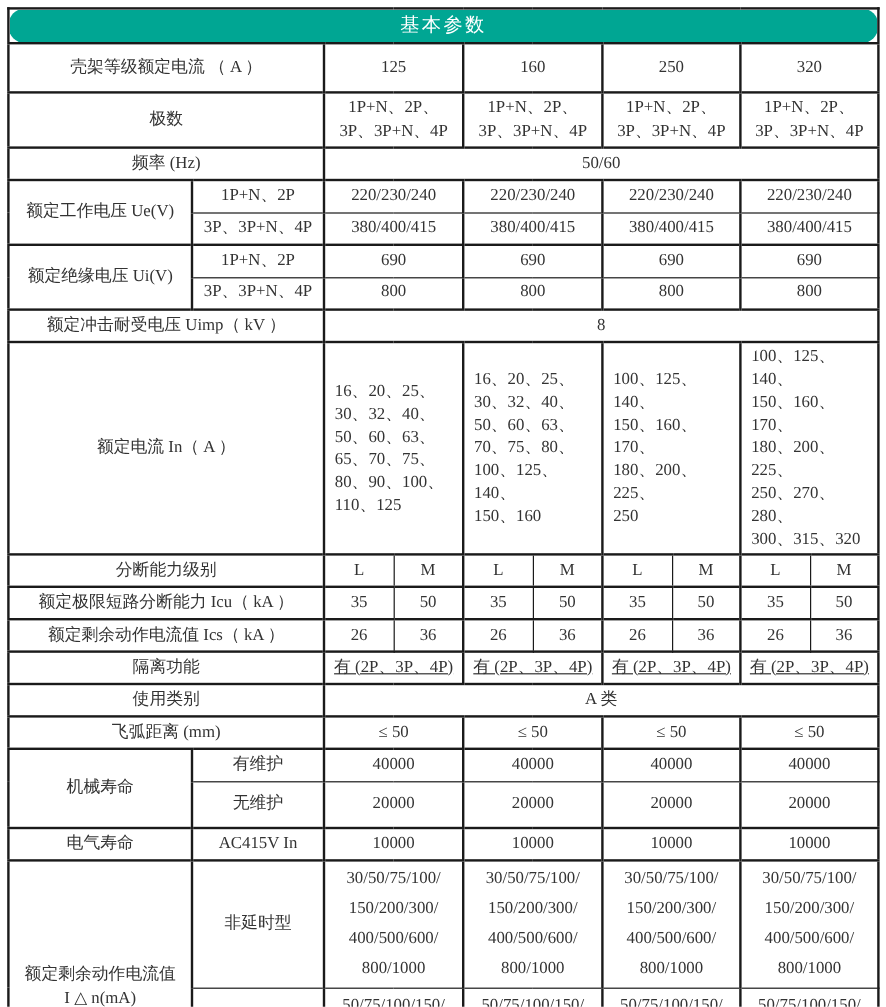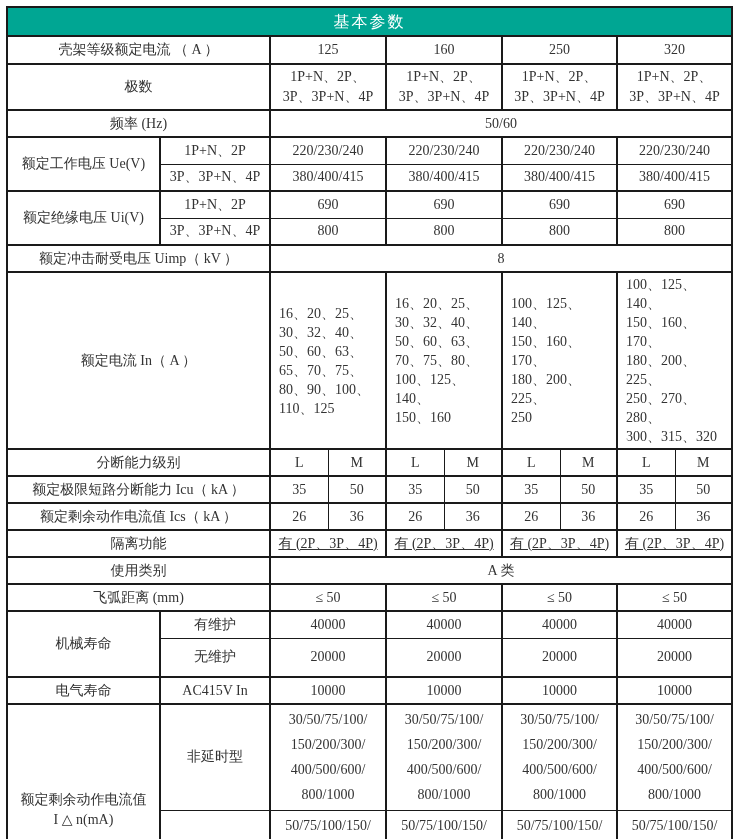--- a/index.html
+++ b/index.html
@@ -21,20 +21,21 @@
     line-height:20px;
     white-space:pre-line;
     overflow:hidden;
   }
   tr.thick td { border-top-width:2px; }
   td.b { border-left-width:2px; }
   td.title {
     background:#00a693; color:#ffffff;
     font-size:16px; letter-spacing:2px;
     height:23px;
+    border-radius:14px;
   }
   td.left { text-align:left; padding-left:8px;border-radius:29px; }
   .lh19 { line-height:19px; }
   .lh25 { line-height:25px; }
   .tight { padding:2px 4px;text-decoration:underline; }
 </style>
 </head>
 <body>
 
 <div class="wrap">
@@ -50,21 +51,21 @@
         <col style="width:57px">
     <col style="width:58px">
         <col style="width:57px">
   </colgroup>
 
   <tbody>
         <tr style="height:23px">
     <td colspan="10" class="title">基本参数</td>
   </tr>
 
-  <tr class="thick" style="height:28px">
+  <tr class="thick" style="height:41px">
     <td colspan="2">壳架等级额定电流 （ A ）</td>
     <td colspan="2" class="b">125</td>
     <td colspan="2" class="b">160</td>
     <td colspan="2" class="b">250</td>
     <td colspan="2" class="b">320</td>
   </tr>
 
   <tr class="thick" style="height:43px">
     <td colspan="2">极数</td>
     <td colspan="2" class="b">1P+N、2P、

